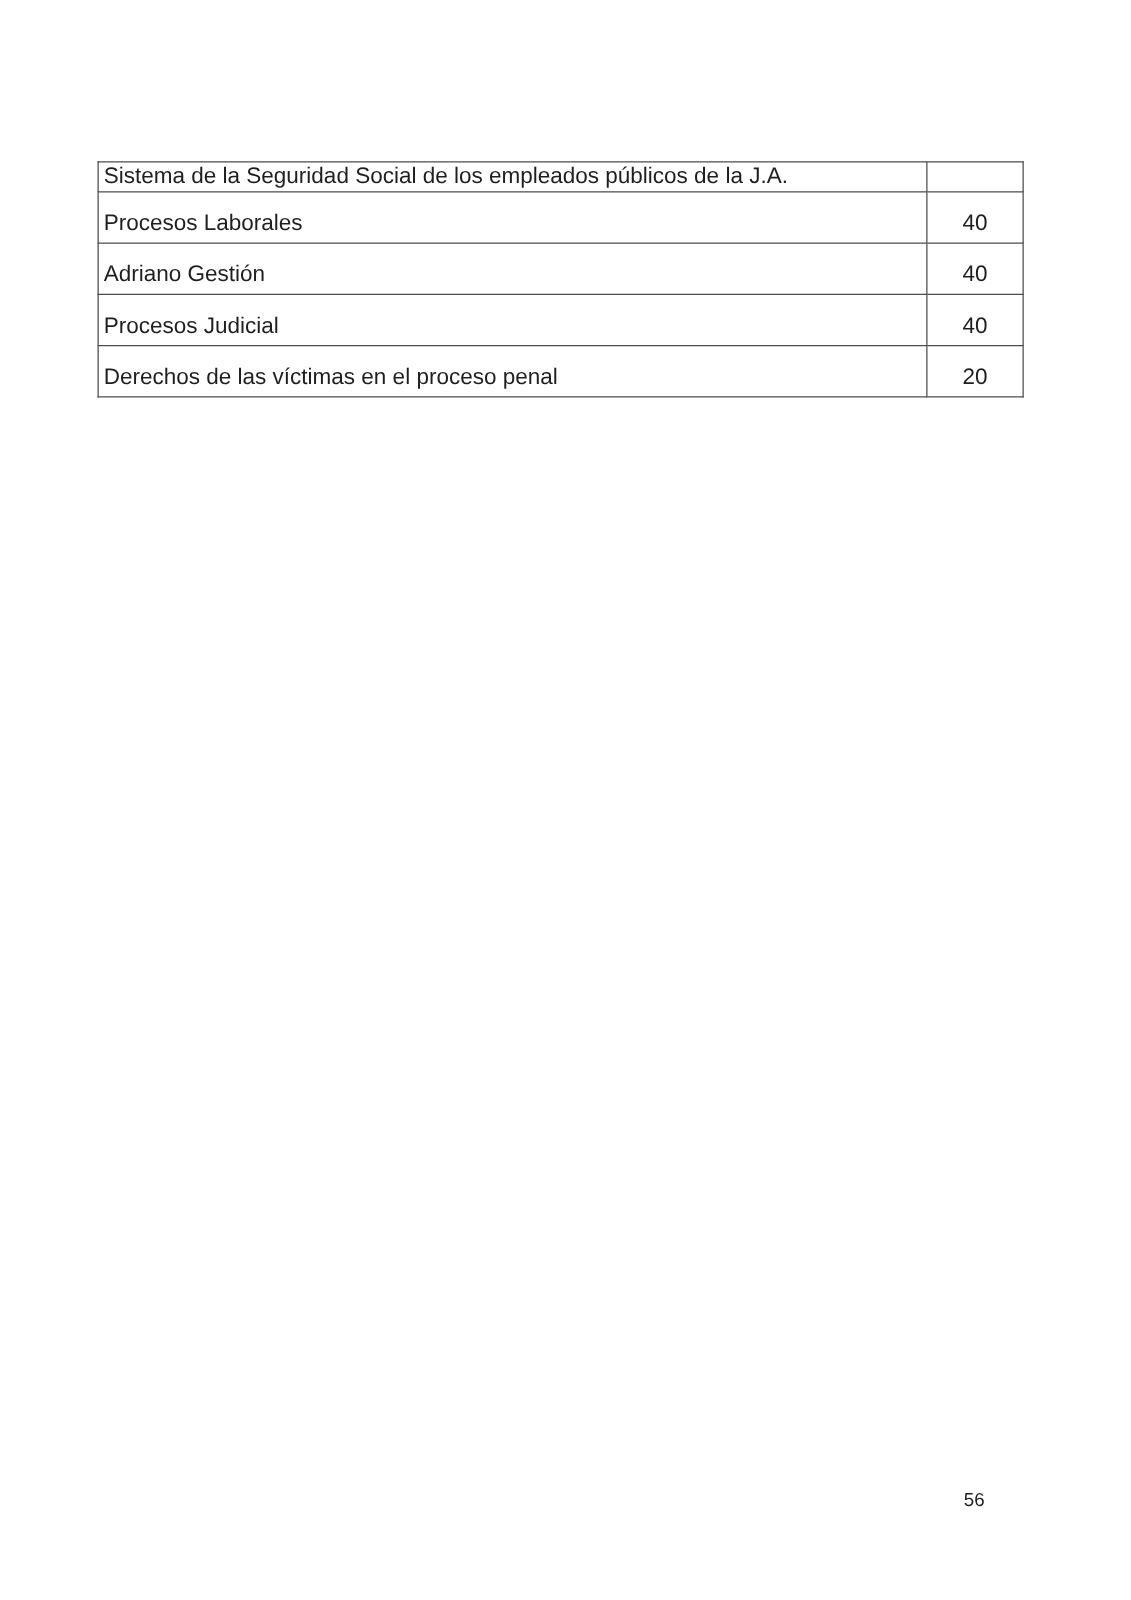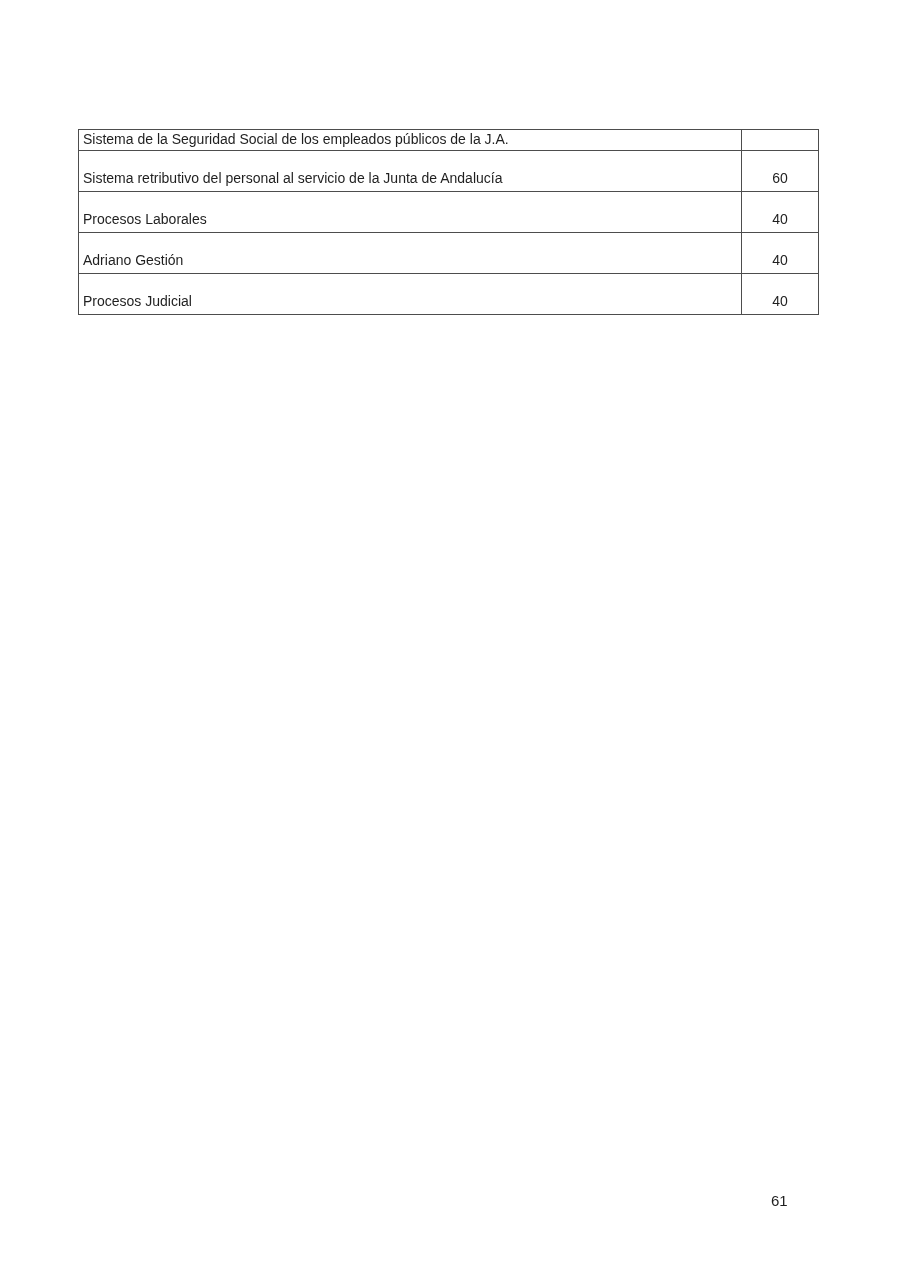--- a/index.html
+++ b/index.html
@@ -19,21 +19,21 @@
   table.course-table {
     position: absolute;
     left: 78px;
     top: 129px;
     width: 741px;
     border-collapse: collapse;
     table-layout: fixed;
   }
   table.course-table td {
     border: 1px solid #4d4d4d;
-    font-size: 14px;
+    font-size: 18px;
     line-height: 1.15;
     color: #1f1f1f;
     background: #ffffff;
     overflow: hidden;
     white-space: nowrap;
   }
   table.course-table td.name-cell {
     padding: 0 4px 5px 4px;
     vertical-align: bottom;
     text-align: left;
@@ -70,33 +70,33 @@
 
 <div class="page">
 
   <table class="course-table">
     <tbody id="course-table-body">
         <tr class="first-row">
           <td class="name-cell">Sistema de la Seguridad Social de los empleados públicos de la J.A.</td>
           <td class="hours-cell"></td>
         </tr>
         <tr>
-          <td class="name-cell">Sistema retributivo del personal al servicio de la Junta de Andalucía</td>
-          <td class="hours-cell">60</td>
-        </tr>
-        <tr>
           <td class="name-cell">Procesos Laborales</td>
           <td class="hours-cell">40</td>
         </tr>
         <tr>
           <td class="name-cell">Adriano Gestión</td>
           <td class="hours-cell">40</td>
         </tr>
         <tr>
           <td class="name-cell">Procesos Judicial</td>
           <td class="hours-cell">40</td>
         </tr>
+        <tr>
+          <td class="name-cell">Derechos de las víctimas en el proceso penal</td>
+          <td class="hours-cell">20</td>
+        </tr>
       </tbody>
   </table>
 
-  <div class="page-number">61</div>
+  <div class="page-number">56</div>
 
 </div>
 
 </body></html>

